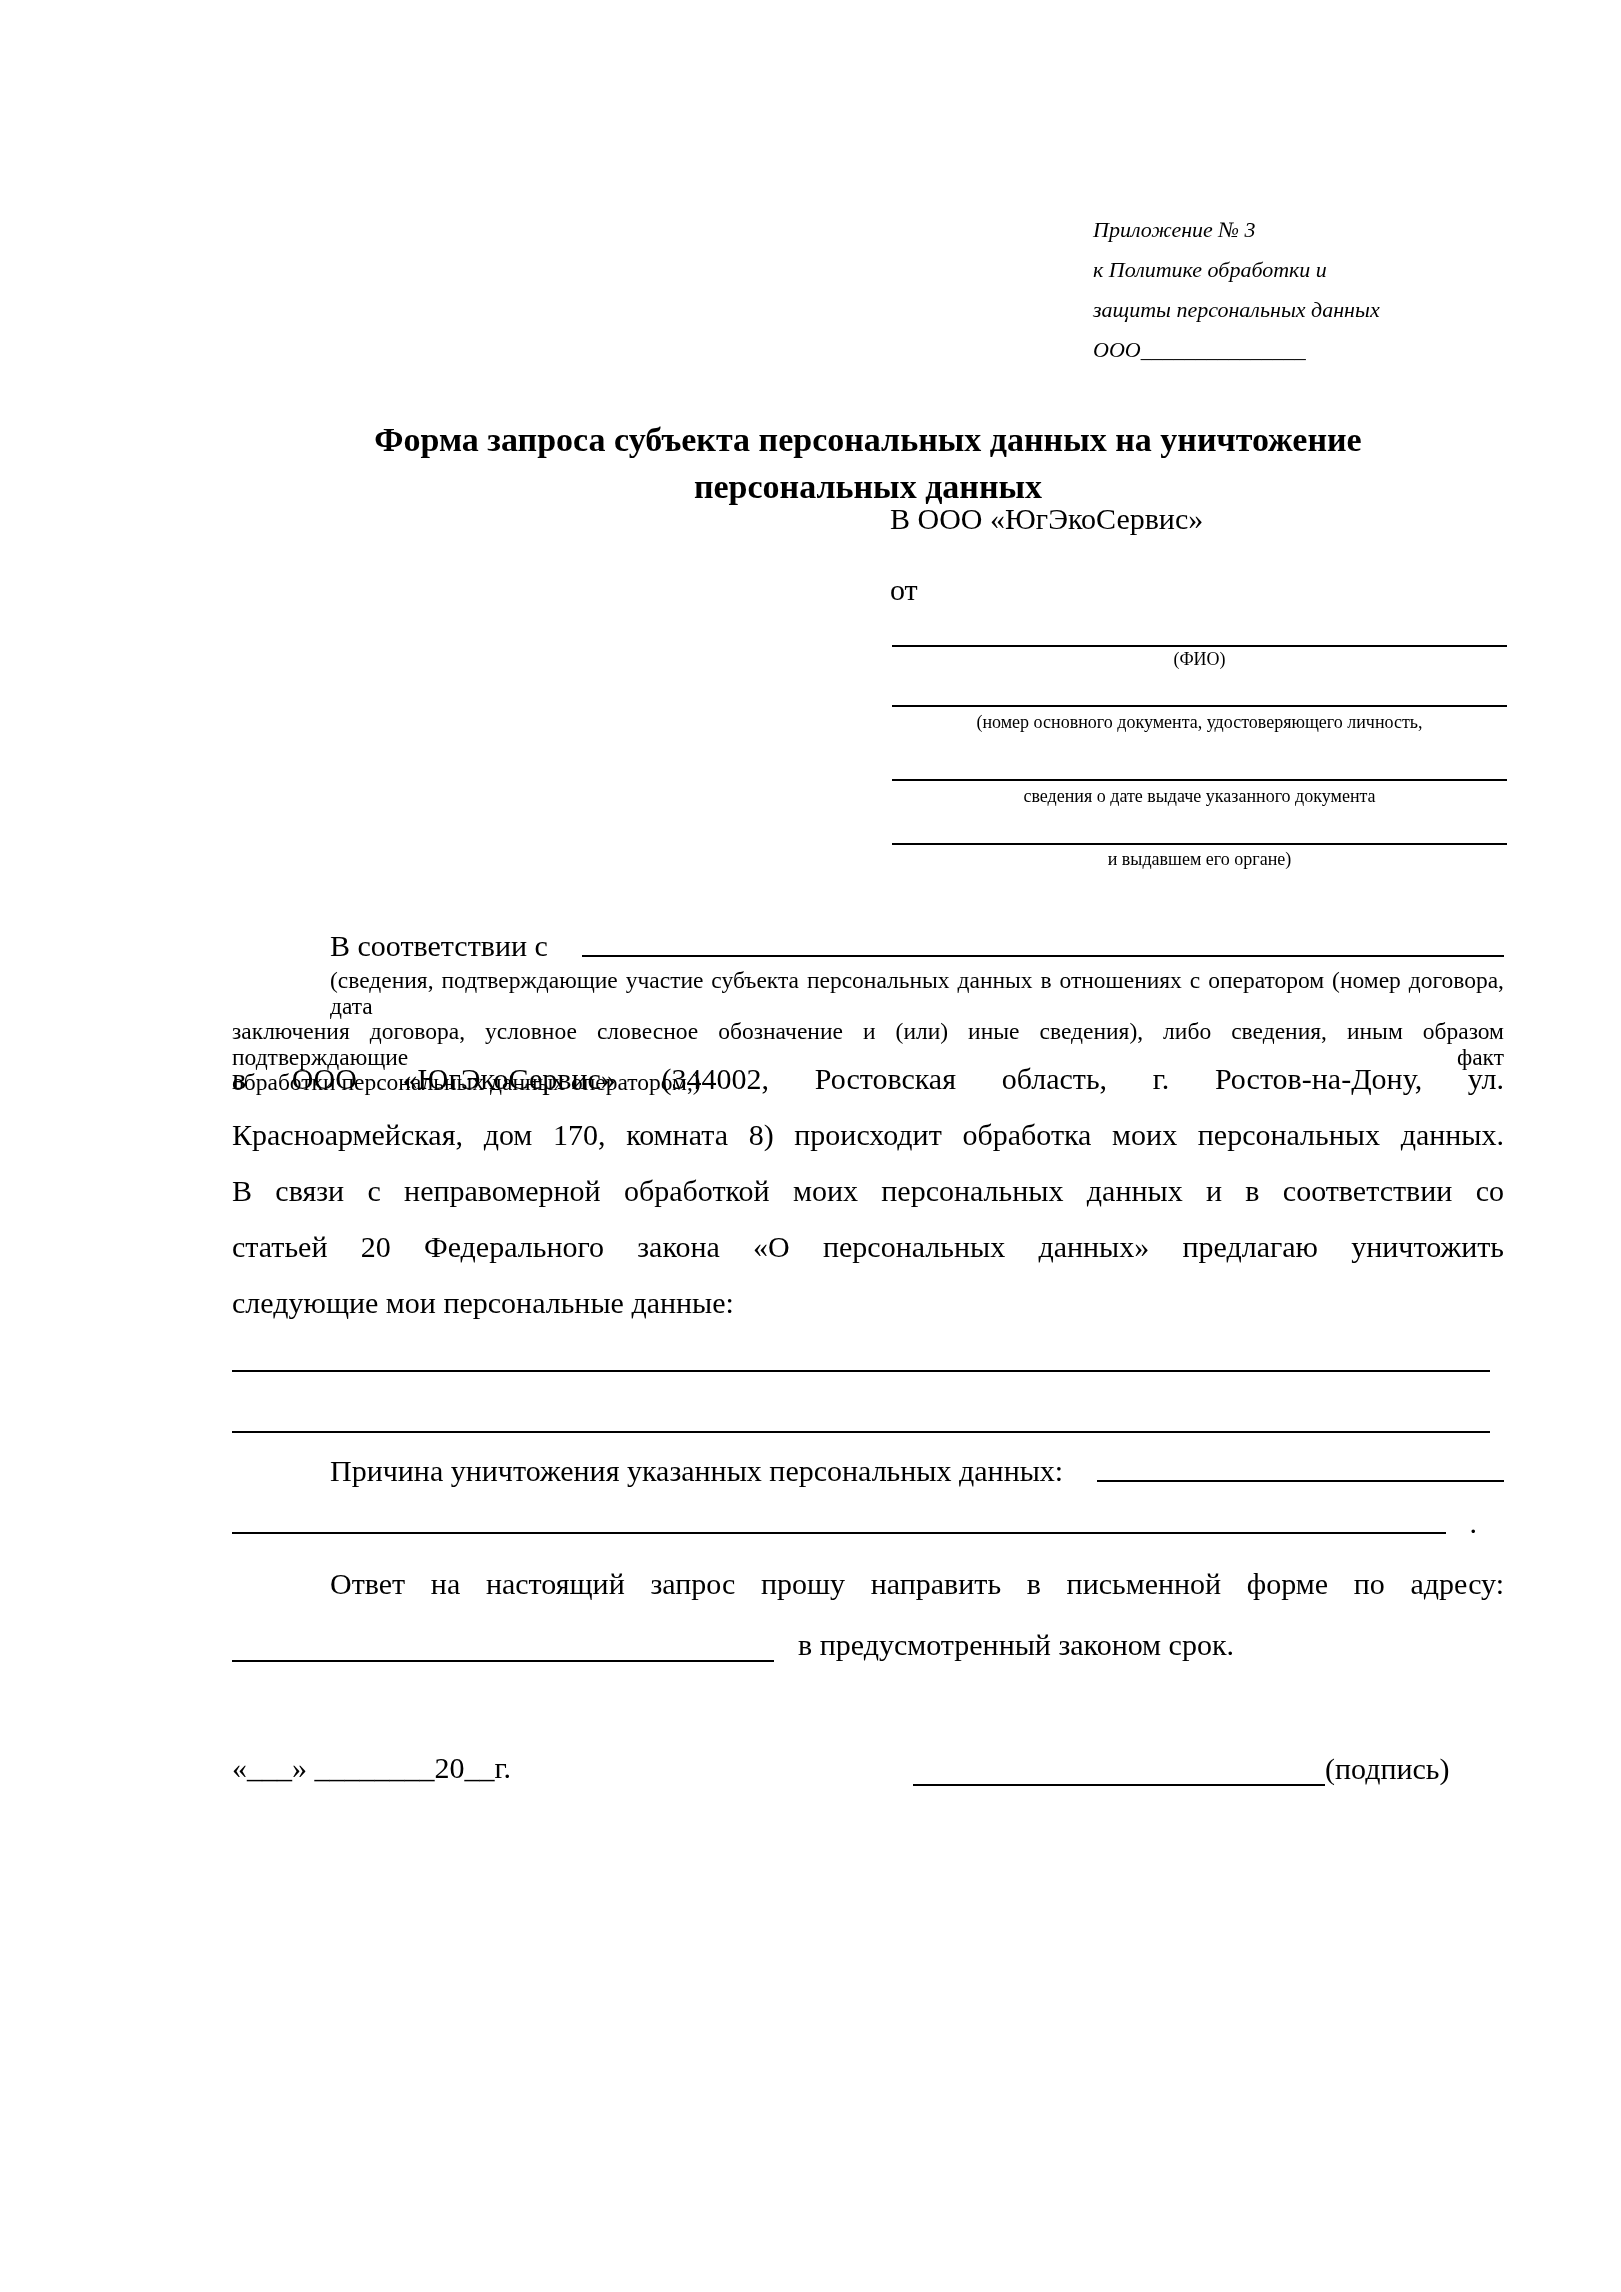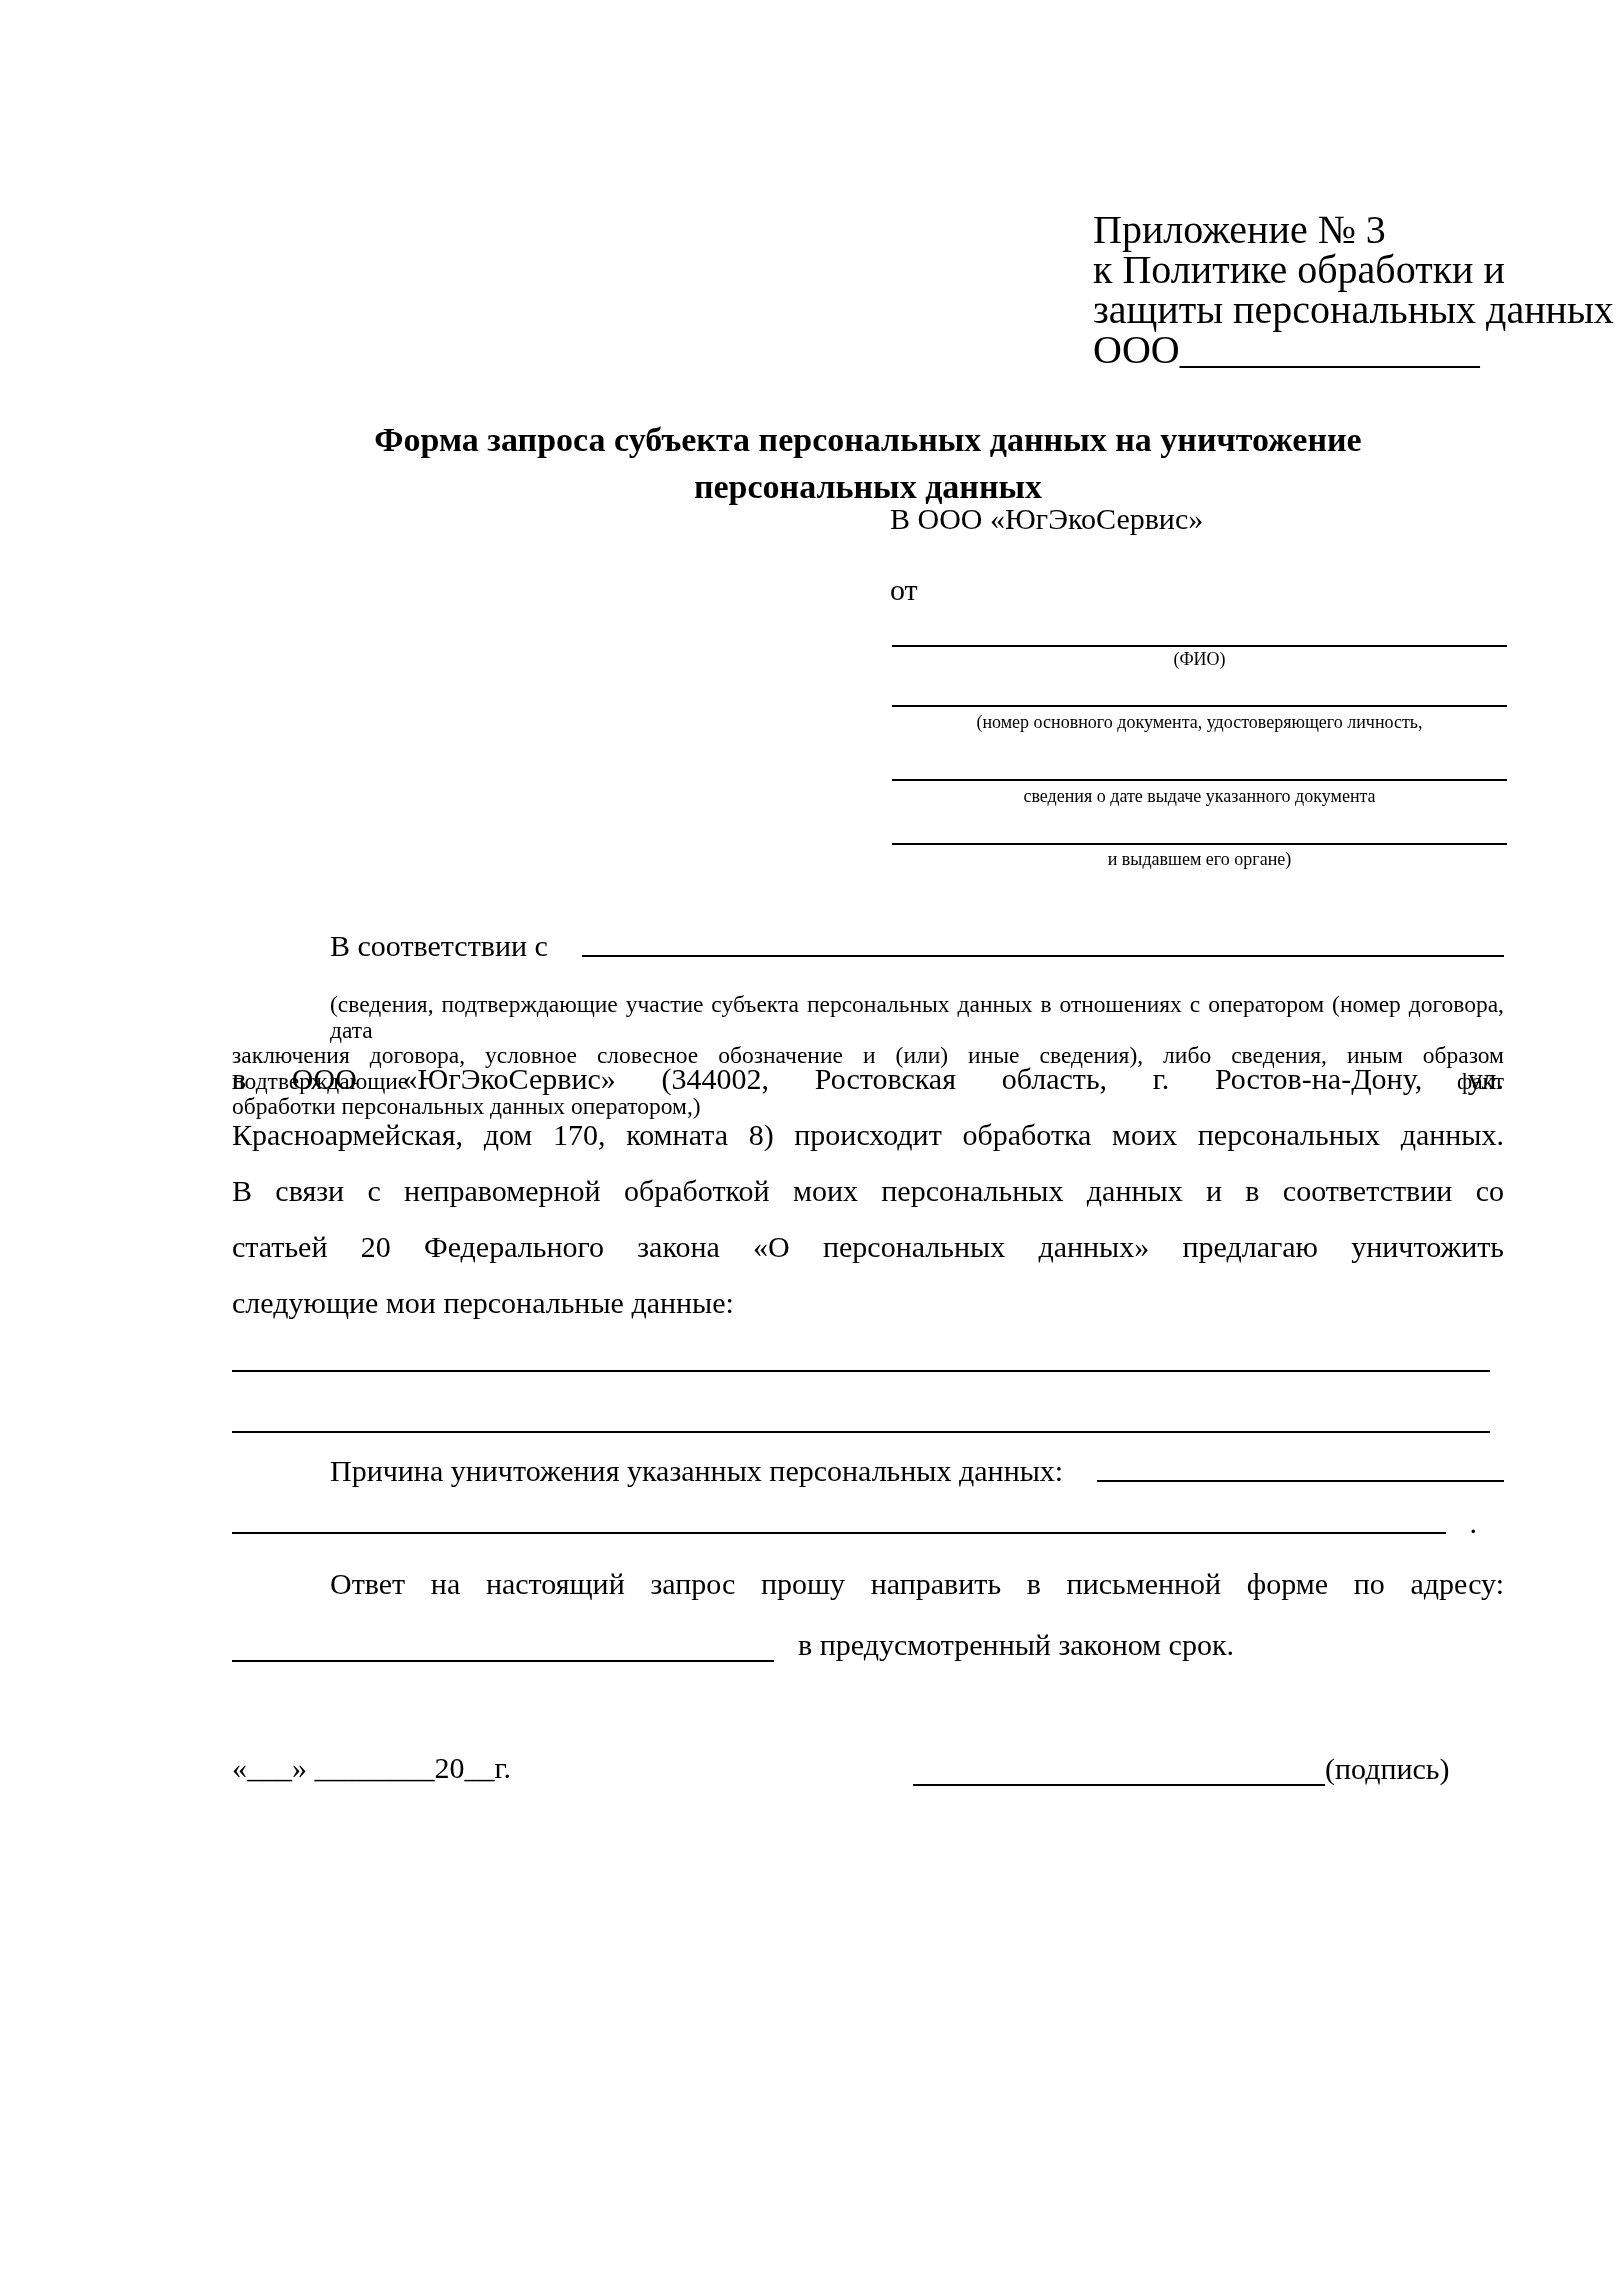--- a/index.html
+++ b/index.html
@@ -17,21 +17,21 @@
   .jl { text-align: justify; text-align-last: justify; }
   .center { text-align: center; }
   .nowrap { white-space: nowrap; }
   .blank-line { border-bottom: 2.9px solid #000; height: 0; }
   .flexrow { display: flex; align-items: flex-end; gap: 24px; }
   .fill-ul { flex: 1 1 auto; border-bottom: 2.9px solid #000; margin-bottom: 5.9px; }
   .inline-ul { display: inline-block; border-bottom: 2.9px solid #000; height: 33px; vertical-align: bottom; }
   .caption { font-size: 18px; }
   .footnote { font-size: 23.5px; line-height: 25.5px; }
   .title { font-size: 34px; font-weight: bold; line-height: 47px; }
-  .hdr { font-size: 40px; line-height: 40px; }
+  .hdr { font-size: 22px; line-height: 40px; font-style: italic; }
   .bodypar { line-height: 56px; }
 </style>
 </head>
 <body>
 
 <div id="page">
 
   <div class="abs hdr" style="left:1093px; top:210px;">
     <div>Приложение № 3</div>
     <div>к Политике обработки и</div>
@@ -57,21 +57,21 @@
   <div class="abs caption center nowrap" style="left:892px; top:786px; width:615px;">сведения о дате выдаче указанного документа</div>
 
   <div class="abs blank-line" style="left:892px; top:843px; width:615px;"></div>
   <div class="abs caption center nowrap" style="left:892px; top:849px; width:615px;">и выдавшем его органе)</div>
 
   <div class="abs flexrow" style="left:330px; top:929px; width:1174px;">
     <span class="nowrap" style="padding-right:9.8px;">В соответствии с</span>
     <span class="fill-ul"></span>
   </div>
 
-  <div class="abs footnote" style="left:232px; top:992px; width:1272px;">
+  <div class="abs footnote" style="left:232px; top:968px; width:1272px;">
     <div class="jl" style="padding-left:98px;">(сведения, подтверждающие участие субъекта персональных данных в отношениях с оператором (номер договора, дата</div>
     <div class="jl">заключения договора, условное словесное обозначение и (или) иные сведения), либо сведения, иным образом подтверждающие факт</div>
     <div>обработки персональных данных оператором,)</div>
   </div>
 
   <div class="abs bodypar" style="left:232px; top:1051px; width:1272px;">
     <div class="jl">в ООО «ЮгЭкоСервис» (344002, Ростовская область, г. Ростов-на-Дону, ул.</div>
     <div class="jl">Красноармейская, дом 170, комната 8) происходит обработка моих персональных данных.</div>
     <div class="jl">В связи с неправомерной обработкой моих персональных данных и в соответствии со</div>
     <div class="jl">статьей 20 Федерального закона «О персональных данных» предлагаю уничтожить</div>

